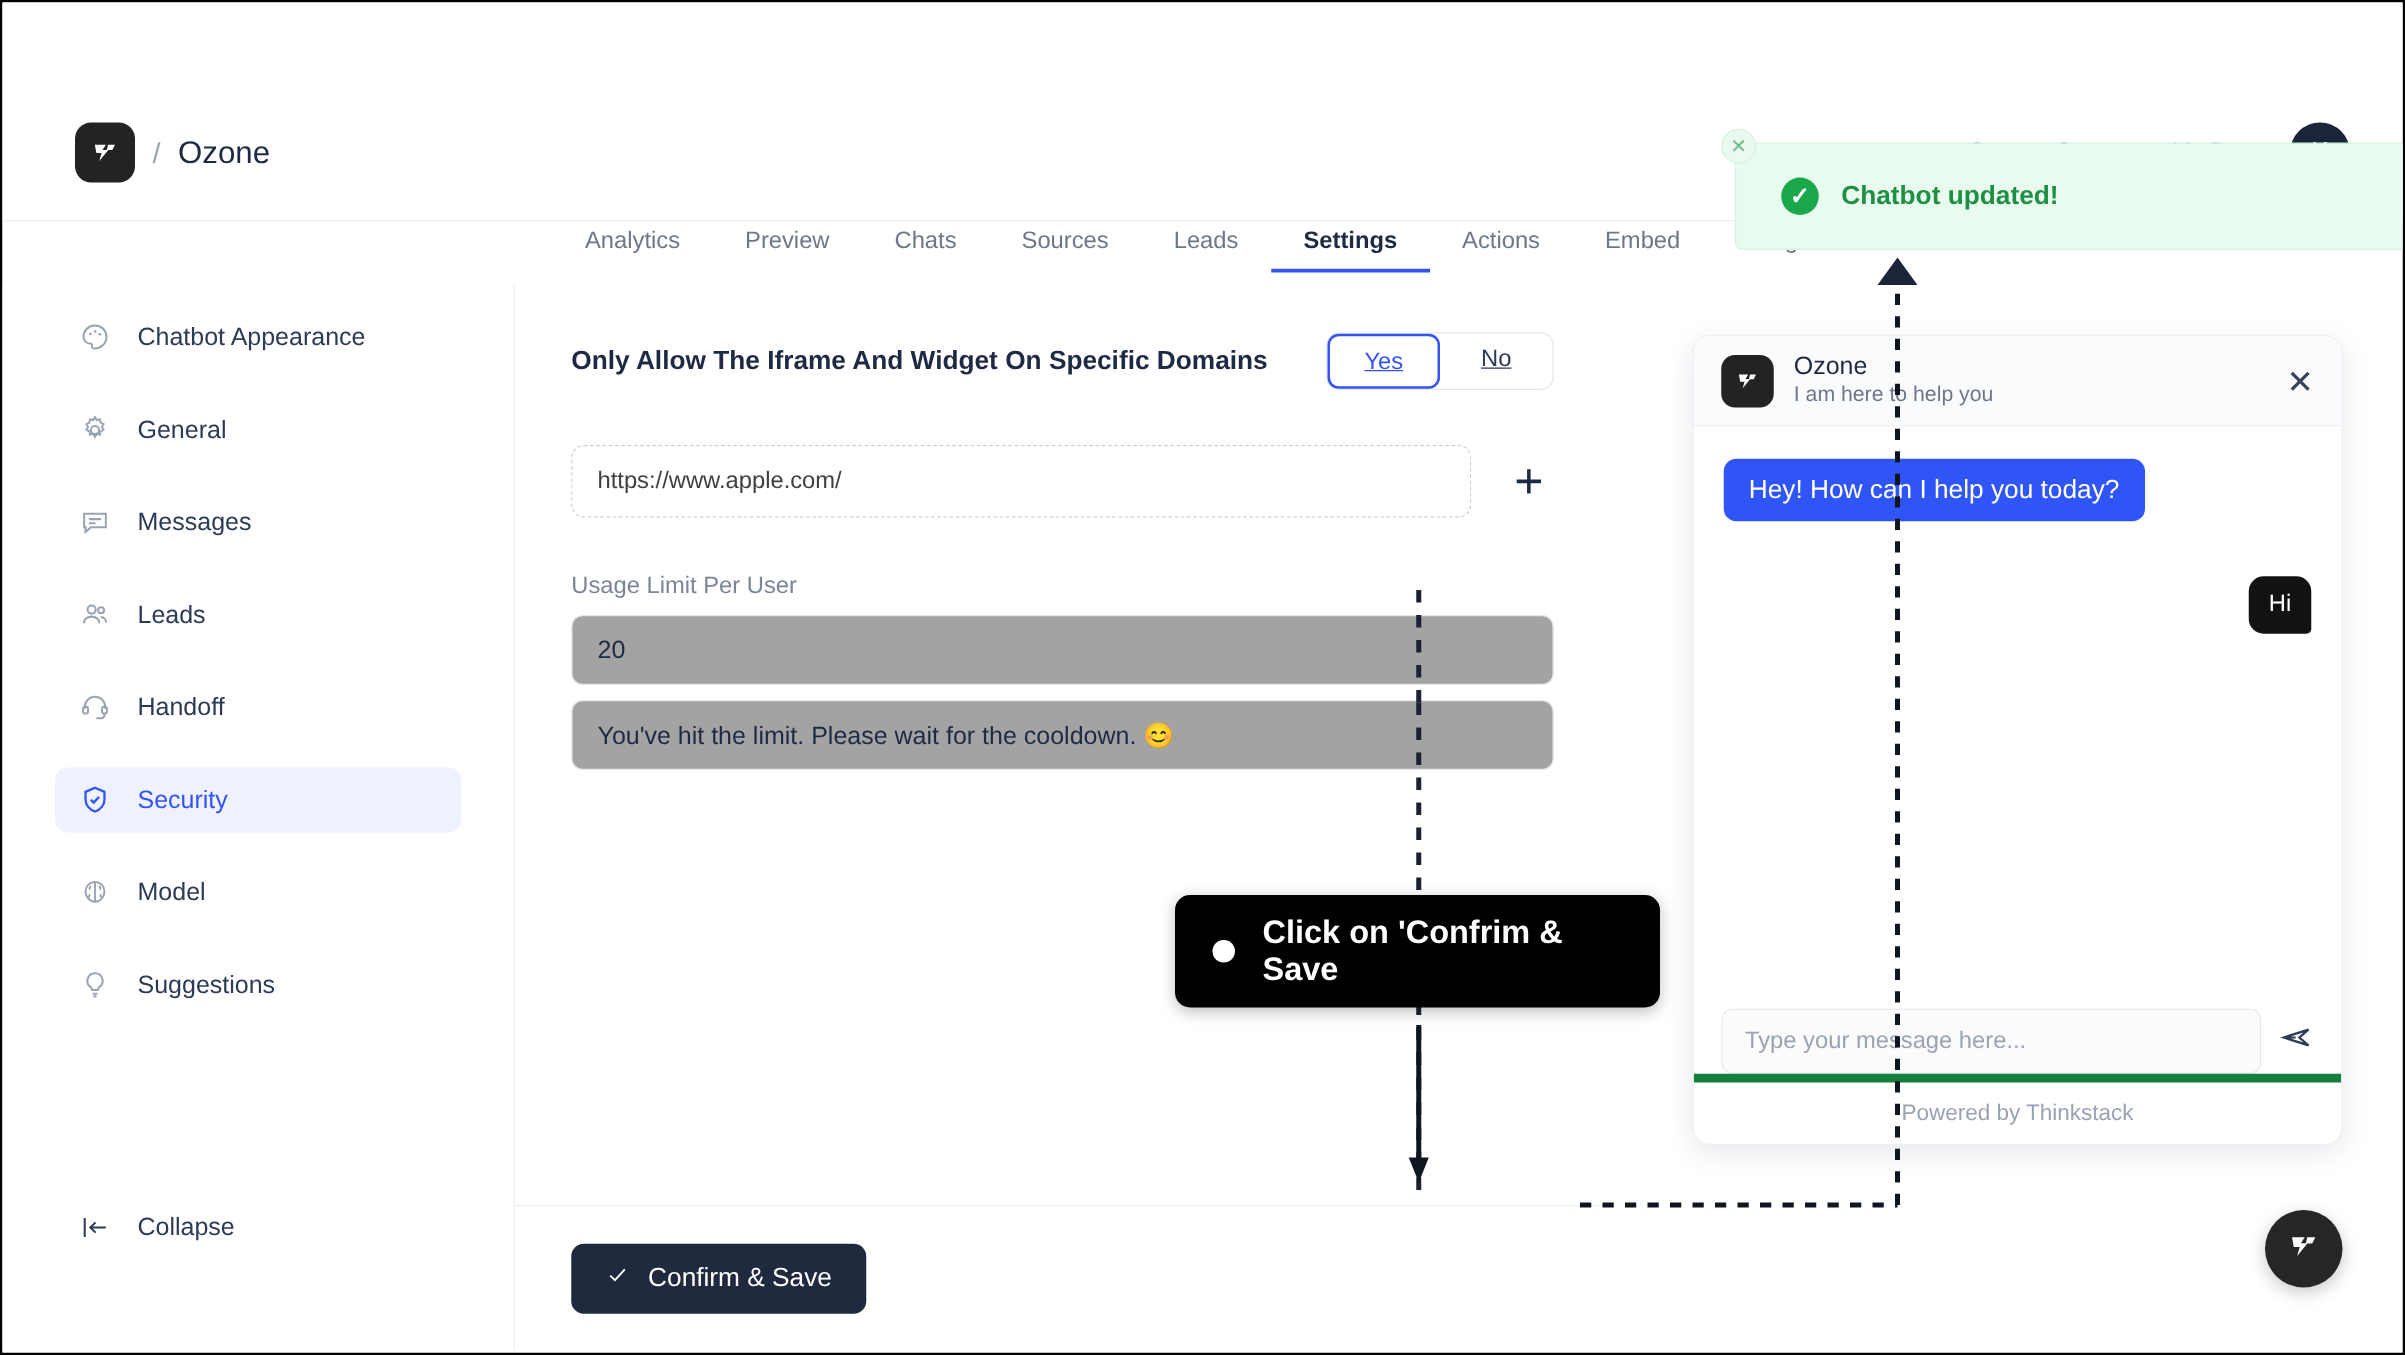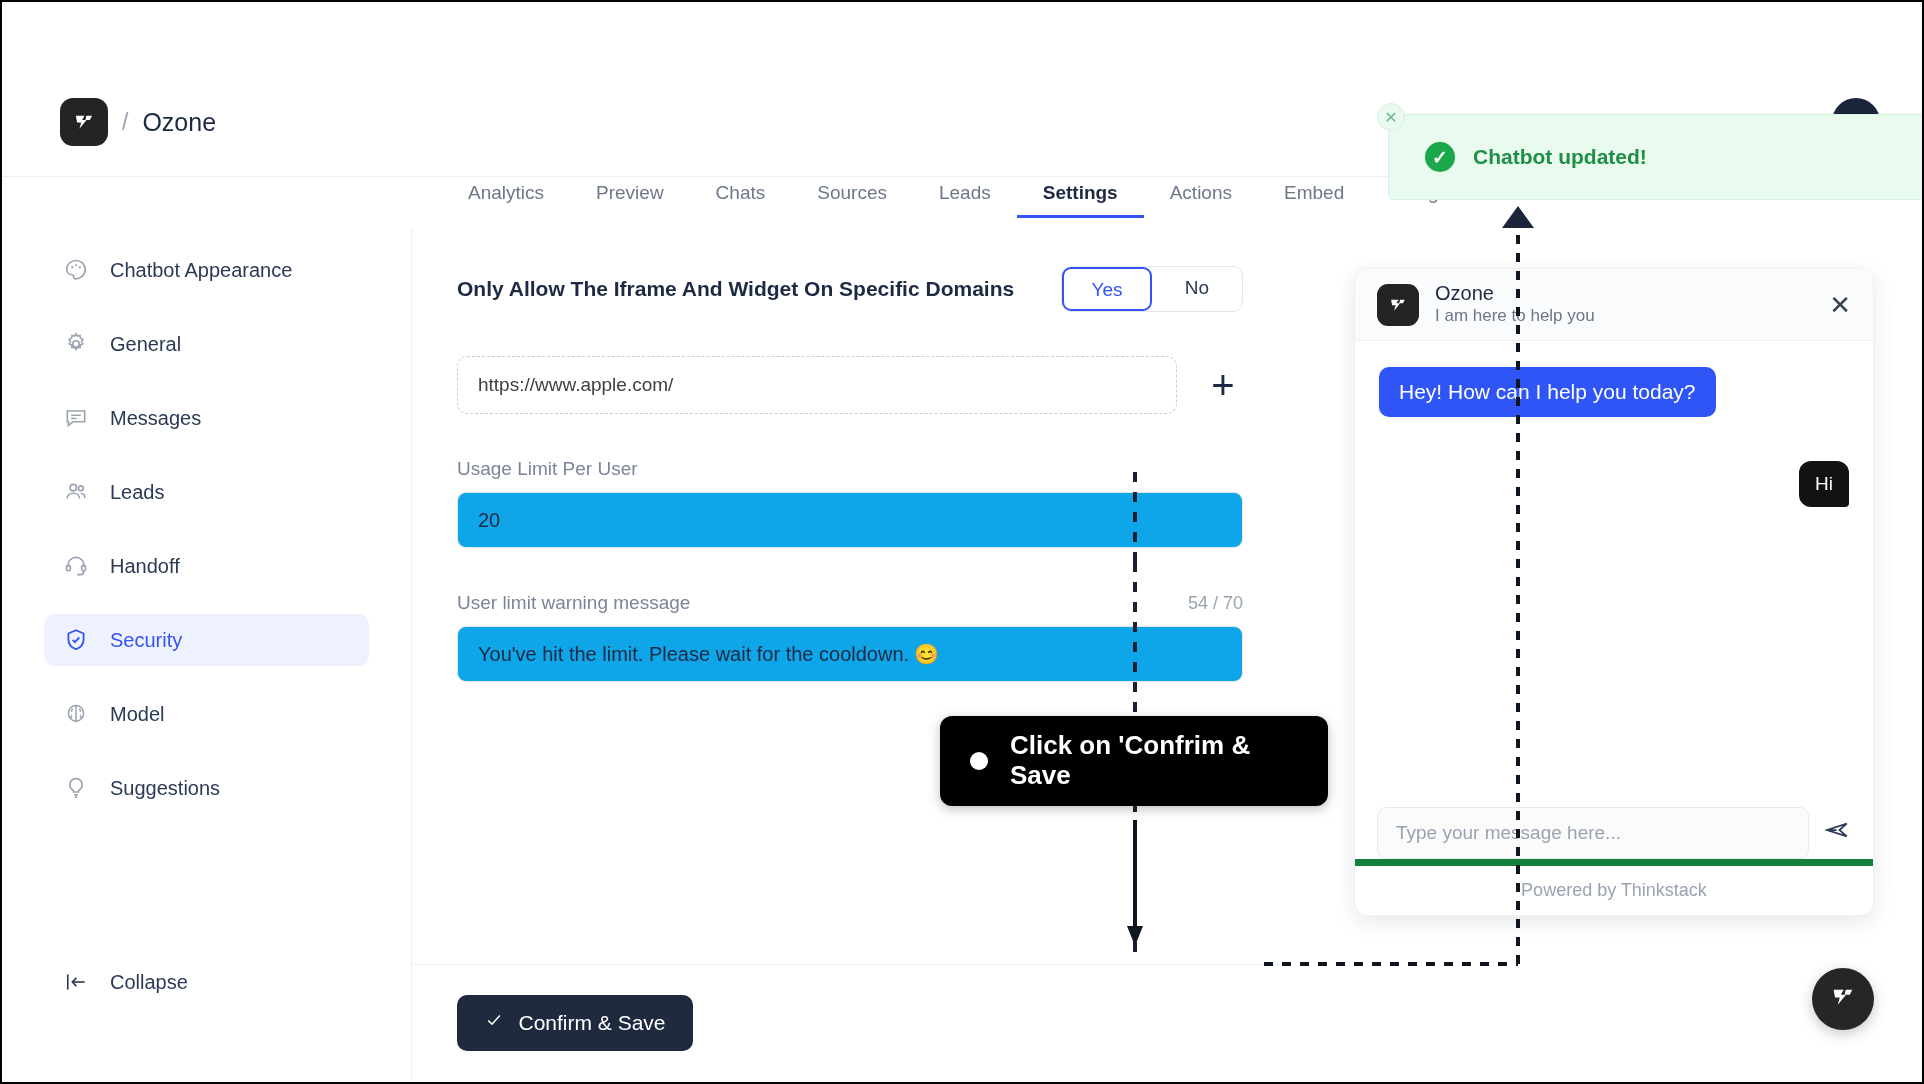--- a/index.html
+++ b/index.html
@@ -100,40 +100,40 @@
     display: flex; align-items: center; justify-content: space-between;
     margin-top: 16px;
   }
   .row-title { font-size: 21px; font-weight: 700; color: #1e2a44; }
   .yesno {
     display: flex; border: 1px solid #e4e7ee; border-radius: 10px; overflow: visible;
     background: #ffffff;
   }
   .yesno .opt {
     width: 90px; height: 44px; line-height: 42px; text-align: center;
-    font-size: 19px; color: #2b3a55; border-radius: 9px;
+    font-size: 19px; color: #2b3a55; border-radius: 9px; text-decoration: underline;
   }
   .yesno .opt.sel { color: #3553f4; border: 2px solid #3553f4; background:#fff; }
 
   .domain-row { display: flex; align-items: center; gap: 26px; margin-top: 44px; }
   .domain-input {
     flex: 1; height: 58px; border: 1.5px dashed #c8ccd6; border-radius: 10px;
     display: flex; align-items: center; padding: 0 20px;
     font-size: 19px; color: #404040; background:#fff;
   }
   .plus-btn { font-size: 40px; color: #1e2a44; line-height: 1; width: 40px; text-align:center; font-weight: 300; }
 
   .field-label { margin-top: 44px; font-size: 19px; color: #7b8598; }
   .field-label-row { display:flex; justify-content: space-between; align-items: baseline; margin-top: 44px; }
   .field-label-row .lbl { font-size: 19px; color: #7b8598; }
   .counter { font-size: 18px; color: #9aa3b2; }
   .text-input {
     margin-top: 12px; height: 56px; border: 1px solid #e4e7ee; border-radius: 9px;
     display: flex; align-items: center; padding: 0 20px;
-    font-size: 20px; color: #1e2a44; background:#0ea5e9;
+    font-size: 20px; color: #1e2a44; background:#a3a3a3;
   }
   .text-input.wide { width: 100%; }
   .text-input.narrow { width: 100%; }
 
   .main-footer {
     position: absolute; left: 0; right: 0; bottom: 0; height: 116px;
     border-top: 1px solid #eceef2;
     display: flex; align-items: center; justify-content: space-between;
     padding: 0 44px;
   }
@@ -391,24 +391,20 @@
       </div>
 
       <div class="domain-row">
         <span class="domain-input">https://www.apple.com/</span>
         <span class="plus-btn">+</span>
       </div>
 
       <div class="field-label">Usage Limit Per User</div>
       <div class="text-input narrow">20</div>
 
-      <div class="field-label-row">
-        <span class="lbl">User limit warning message</span>
-        <span class="counter">54 / 70</span>
-      </div>
       <div class="text-input wide">You've hit the limit. Please wait for the cooldown. 😊</div>
     </div>
 
     <div class="main-footer">
       <span class="btn-save">
         <span>
           <svg width="20" height="20" viewBox="0 0 24 24" fill="none" stroke="#ffffff" stroke-width="1.8">
             <path d="M5 12.6l4.6 4.4L19 6.6"></path>
           </svg>
         </span>

